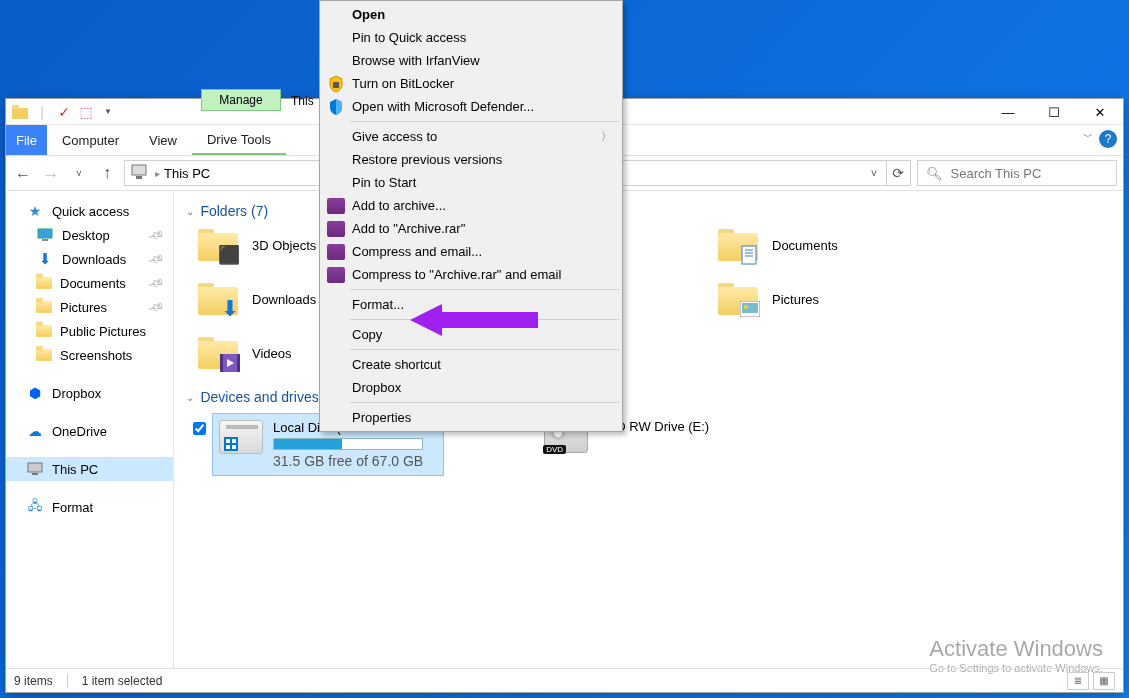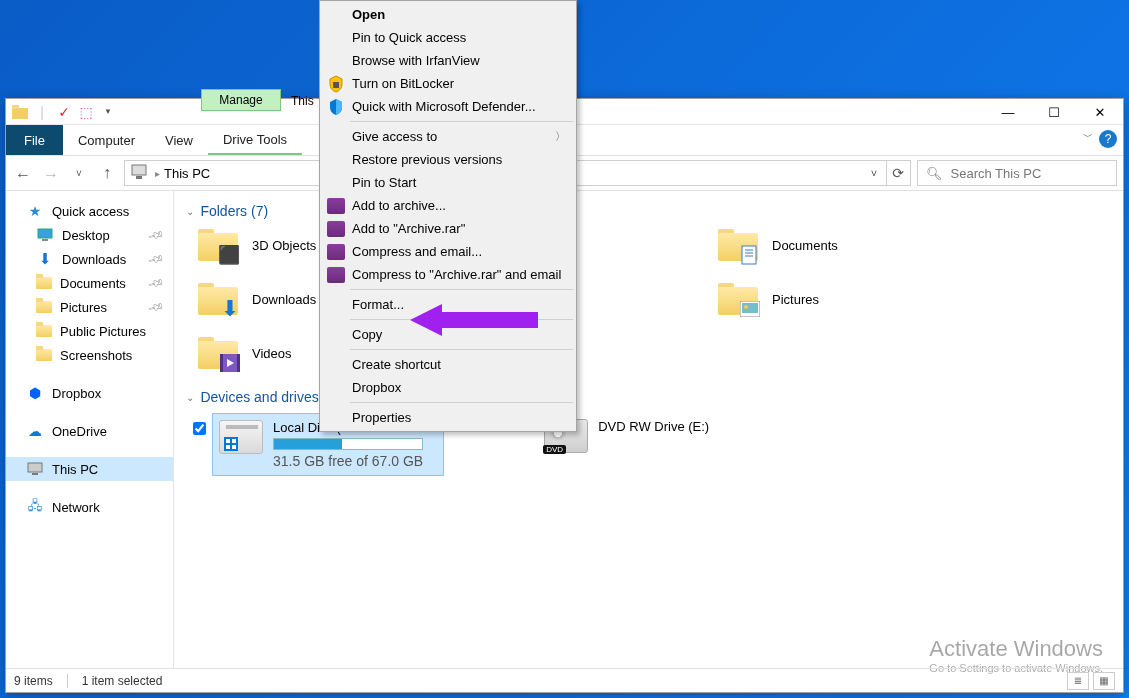--- a/index.html
+++ b/index.html
@@ -20,21 +20,21 @@
 .qat-icon { width: 20px; height: 20px; display: flex; align-items: center; justify-content: center; font-size: 14px; }
 .ribbon-tools {
   position: absolute; left: 195px; top: -10px; width: 80px; text-align: center;
   background: #c1f0c1; border: 1px solid #7ec77e; font-size: 12px; padding: 3px 0;
 }
 .ribbon-ctx-title { position: absolute; left: 285px; top: -5px; font-size: 12px; }
 .win-controls { position: absolute; right: 0; top: 0; display: flex; }
 .win-btn { width: 46px; height: 26px; display: flex; align-items: center; justify-content: center; font-size: 13px; }
 
 .tabs-row { height: 30px; display: flex; align-items: stretch; position: relative; }
-.file-tab { background: #0c4a6e; color: #fff; padding: 0 18px; display: flex; align-items: center; font-size: 13px; }
+.file-tab { background: #3b82f6; color: #fff; padding: 0 10px; display: flex; align-items: center; font-size: 13px; }
 .rtab { padding: 0 15px; display: flex; align-items: center; font-size: 13px; color: #222; }
 .rtab.ctx { border-bottom: 2px solid #7ec77e; }
 .help-circle {
   position: absolute; right: 6px; top: 5px; width: 18px; height: 18px; border-radius: 50%;
   background: #1979ca; color: #fff; font-size: 12px; display: flex; align-items: center; justify-content: center;
 }
 .collapse-chevron { position: absolute; right: 30px; top: 5px; font-size: 10px; color: #555; }
 
 
 .navbar { height: 36px; border-top: 1px solid #e1e1e1; border-bottom: 1px solid #e1e1e1; display: flex; align-items: center; padding: 0 6px; gap: 6px; }
@@ -90,21 +90,21 @@
 .view-toggles { position:absolute; right:8px; display:flex; gap:4px; }
 .view-toggles div { width:22px; height:18px; border:1px solid #ccc; display:flex; align-items:center; justify-content:center; font-size:10px; color:#666; }
 
 
 .watermark { position: absolute; right: 20px; bottom: 18px; text-align: left; color: rgba(0,0,0,.35); }
 .watermark h3 { font-weight: 400; font-size: 22px; }
 .watermark p { font-size: 11px; }
 
 
 .context-menu {
-  position: absolute; left: 319px; top: 0; width: 258px; background: #f0f0f0;
+  position: absolute; left: 319px; top: 0; width: 304px; background: #f0f0f0;
   border: 1px solid #a5a5a5; box-shadow: 3px 3px 5px rgba(0,0,0,.25); padding: 2px;
   font-size: 13px; z-index: 50;
 }
 .ctx-item { height: 23px; display: flex; align-items: center; padding-left: 30px; position: relative; }
 .ctx-item.bold { font-weight: 600; }
 .ctx-sep { height: 1px; background: #d0d0d0; margin: 3px 1px 3px 28px; }
 .ctx-icon { position: absolute; left: 4px; width: 20px; height: 20px; display: flex; align-items: center; justify-content: center; }
 .ctx-sub { position: absolute; right: 8px; color: #555; font-size: 11px; }
 
 
@@ -235,21 +235,21 @@
             <svg width="16" height="14">
               <rect x="1" y="1" width="14" height="9" fill="#ccc" stroke="#777"></rect>
               <rect x="5" y="11" width="6" height="2" fill="#777"></rect>
             </svg>
           </span>
         <span>This PC</span>
       </div>
       <div class="sidebar-spacer"></div>
       <div class="sidebar-item top">
         <span class="nav-icon i-net">🖧︎</span>
-        <span>Network</span>
+        <span>Format</span>
       </div>
     </div>
 
     <div class="content">
       <div class="section-header">
         <span class="chev">⌄</span>
         <span>Folders (7)</span>
       </div>
       <div class="folders-grid">
         <div class="folder-item">
@@ -388,21 +388,21 @@
       </span>
     <span>Turn on BitLocker</span>
   </div>
   <div class="ctx-item">
     <span class="ctx-icon">
         <svg width="16" height="18">
           <path d="M8 1 L14 4 L14 9 Q14 15 8 17 Q2 15 2 9 L2 4 Z" fill="#0078d7"></path>
           <path d="M8 1 L14 4 L14 9 Q14 15 8 17 Z" fill="#4db4ff"></path>
         </svg>
       </span>
-    <span>Quick with Microsoft Defender...</span>
+    <span>Open with Microsoft Defender...</span>
   </div>
   <div class="ctx-sep"></div>
   <div class="ctx-item">
       <span>Give access to</span>
       <span class="ctx-sub">〉</span>
     </div>
   <div class="ctx-item">
       <span>Restore previous versions</span>
     </div>
   <div class="ctx-item">

